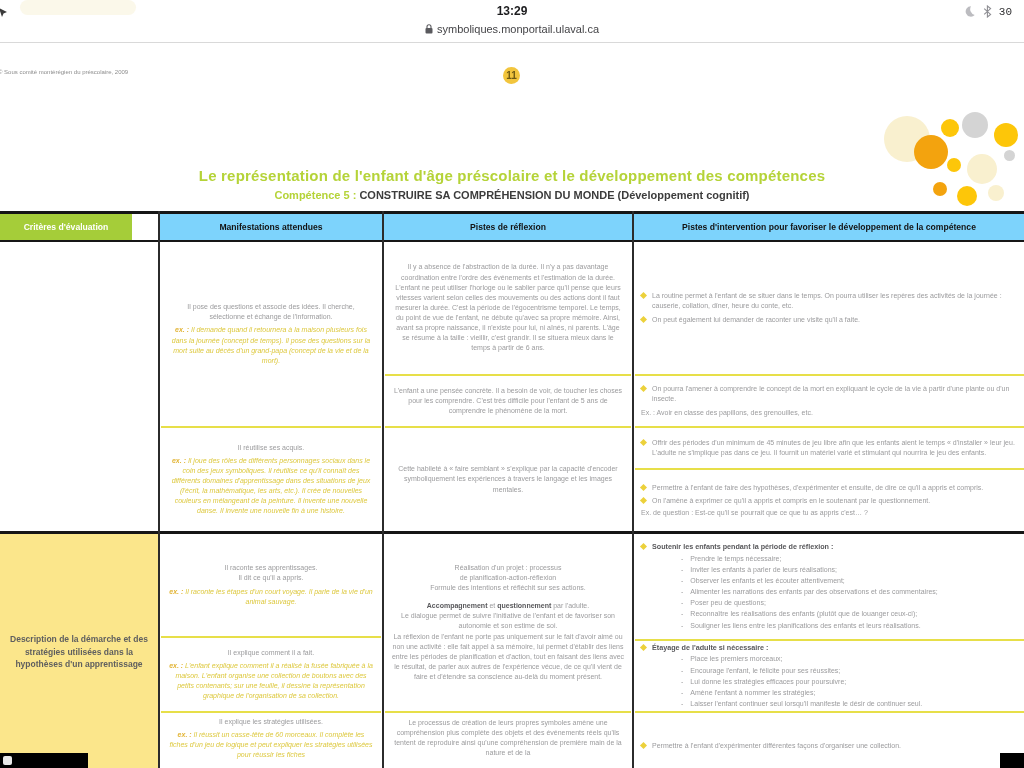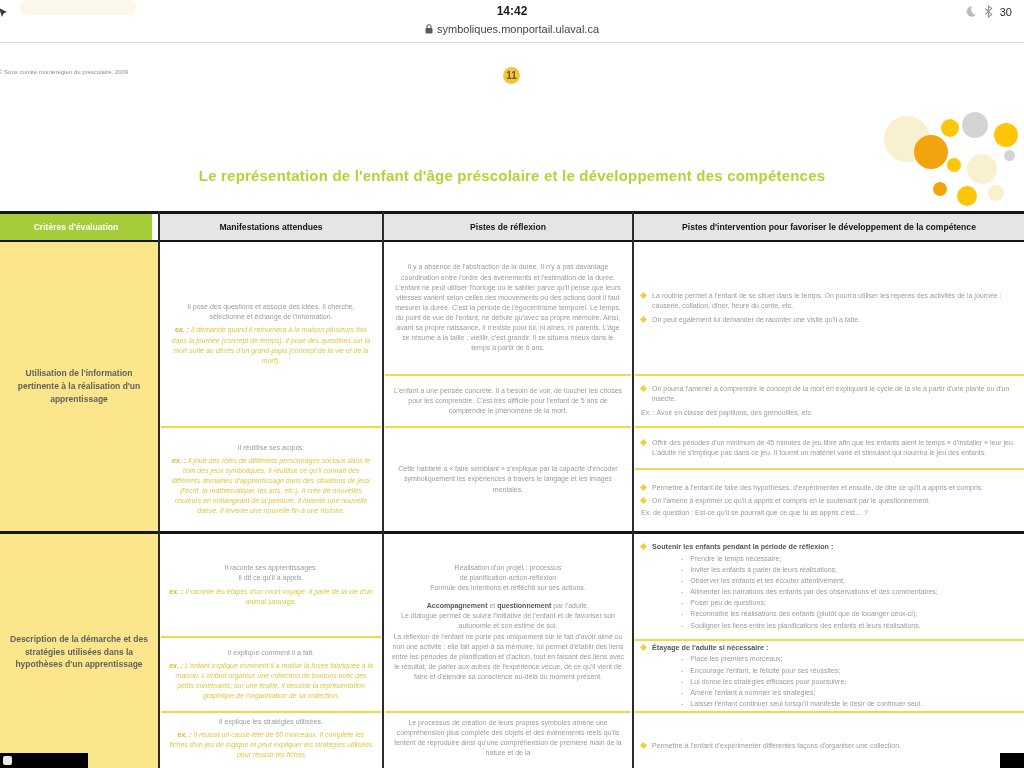--- a/index.html
+++ b/index.html
@@ -5,21 +5,21 @@
   * { margin:0; padding:0; box-sizing:border-box; }
   html,body { background:#000; }
   .screen { position:relative; width:1024px; height:768px; background:#fff; overflow:hidden;
             font-family:"Liberation Sans", sans-serif; }
   .abs { position:absolute; }
 
   
   .time { position:absolute; top:4px; left:0; width:100%; text-align:center;
           font-size:12px; font-weight:bold; color:#1c1c1e; }
   .status-right { position:absolute; top:5px; right:12px; display:flex; align-items:center; gap:7px; }
-  .battery-pct { font-size:11px; color:#2e2e30; }
+  .battery-pct { font-size:11px; color:#2e2e30;font-family:Liberation Mono, monospace; }
   .cream-pill { position:absolute; left:20px; top:0; width:116px; height:15px;
                 background:#fbf8ea; border-radius:8px; }
   .urlbar { position:absolute; top:23px; left:0; width:100%; text-align:center;
             font-size:11px; color:#444447; }
   .urlbar svg { vertical-align:-1px; margin-right:4px; }
   .bar-divider { position:absolute; top:42px; left:0; width:100%; height:1px; background:#d9d9d9; }
 
   
   .copyright { position:absolute; left:-2px; top:69px; font-size:6px; color:#8d8d8d; }
   .page-badge { position:absolute; left:503px; top:67px; width:17px; height:17px; border-radius:50%;
@@ -33,21 +33,21 @@
              font-size:11px; font-weight:bold; color:#3c3c3c; }
   .green { color:#b5d338; }
 
   
   .blkline { position:absolute; background:#161616; }
   .vline  { position:absolute; top:211px; height:557px; width:2px; background:#2b2b2b; }
   .yline  { position:absolute; height:2px; background:#e7df49; z-index:5; }
 
   .thead { position:absolute; display:flex; align-items:center; justify-content:center;
            text-align:center; font-size:8.6px; font-weight:bold; color:#141414;
-           background:#e5e5e5; white-space:nowrap; overflow:hidden; }
+           background:#7dd3fc; white-space:nowrap; overflow:hidden; }
   .thead.green-h { background:#a5cd39; color:#fff; white-space:normal; }
 
   .cell { position:absolute; display:flex; flex-direction:column; justify-content:center;
           overflow:hidden; }
   .cell > * + * { margin-top:3px; }
   .cen { text-align:center; }
   .txt { color:#9b9b9d; font-size:7px; line-height:1.45; }
   .ex  { color:#ddc83e; font-style:italic; }
   .exlbl { color:#e2b435; font-weight:bold; }
   .crit { background:#fbe68b; padding:0 10px; text-align:center;
@@ -68,21 +68,21 @@
 </style>
 </head>
 <body>
 
 <div class="screen">
 
   <div class="cream-pill"></div>
   <svg class="abs" style="left:-2px;top:7px" width="11" height="11" viewBox="0 0 11 11">
     <path d="M1 1 L9 5 L5.5 6.5 L4 10 Z" fill="#3a3a3a"></path>
   </svg>
-  <div class="time">14:42</div>
+  <div class="time">13:29</div>
   <div class="status-right">
     <svg width="13" height="13" viewBox="0 0 14 14">
       <path d="M8.6 1.4 a5.6 5.6 0 1 0 4 9.4 A6.4 6.4 0 0 1 8.6 1.4 Z" fill="#bcbcc0"></path>
     </svg>
     <svg width="9" height="13" viewBox="0 0 9 13">
       <path d="M1.2 3.6 L7.6 9.4 L4.4 12 L4.4 1 L7.6 3.6 L1.2 9.4" fill="none" stroke="#8e8e93" stroke-width="1.1"></path>
     </svg>
     <span class="battery-pct">30</span>
   </div>
 
@@ -105,36 +105,36 @@
     <div class="circle" style="left:914px;top:135px;width:34px;height:34px;background:#f3a30e"></div>
     <div class="circle" style="left:1004px;top:150px;width:11px;height:11px;background:#d4d4d4"></div>
     <div class="circle" style="left:947px;top:158px;width:14px;height:14px;background:#fdc609"></div>
     <div class="circle" style="left:967px;top:154px;width:30px;height:30px;background:#f9f0cf"></div>
     <div class="circle" style="left:933px;top:182px;width:14px;height:14px;background:#f3a30e"></div>
     <div class="circle" style="left:957px;top:186px;width:20px;height:20px;background:#fdc609"></div>
     <div class="circle" style="left:988px;top:185px;width:16px;height:16px;background:#f9f0cf"></div>
   </div>
 
   <div class="doc-title">Le représentation de l'enfant d'âge préscolaire et le développement des compétences</div>
+  <div class="doc-sub">
+    <span class="green">Compétence 5 : </span><span>CONSTRUIRE SA COMPRÉHENSION DU MONDE (Développement cognitif)</span>
+  </div>
 
   <div class="blkline" style="left:0;top:211px;width:1024px;height:3px"></div>
   <div class="blkline" style="left:0;top:240px;width:1024px;height:2px"></div>
   <div class="blkline" style="left:0;top:531px;width:1024px;height:3px"></div>
   <div class="vline" style="left:158px"></div>
   <div class="vline" style="left:382px"></div>
   <div class="vline" style="left:632px"></div>
 
-  <div class="thead green-h" style="left:0;top:214px;width:152px;height:26px">Critères d'évaluation</div>
+  <div class="thead green-h" style="left:0;top:214px;width:132px;height:26px">Critères d'évaluation</div>
   <div class="thead" style="left:160px;top:214px;width:222px;height:26px">Manifestations attendues</div>
   <div class="thead" style="left:634px;top:214px;width:390px;height:26px">Pistes d'intervention pour favoriser le développement de la compétence</div>
   <div class="thead" style="left:384px;top:214px;width:248px;height:26px">Pistes de réflexion</div>
 
-  <div class="cell crit" style="left:0;top:242px;width:158px;height:289px">
-    <div>Utilisation de l'information pertinente à la réalisation d'un apprentissage</div>
-  </div>
   <div class="cell crit" style="left:0;top:534px;width:158px;height:236px">
     <div>Description de la démarche et des stratégies utilisées dans la hypothèses d'un apprentissage</div>
   </div>
 
   <div class="cell cen" style="left:161px;top:242px;width:220px;height:184px;padding:0 8px">
     <p class="txt">Il pose des questions et associe des idées.  Il cherche, sélectionne et échange de l'information.</p>
     <p class="txt ex"><span class="exlbl">ex. : </span><span>Il demande quand il retournera à la maison plusieurs fois dans la journée (concept de temps). Il pose des questions sur la mort suite au décès d'un grand-papa (concept de la vie et de la mort).</span></p>
   </div>
   <div class="yline" style="left:161px;top:426px;width:220px"></div>
   <div class="cell cen" style="left:161px;top:428px;width:220px;height:103px;padding:0 8px">

